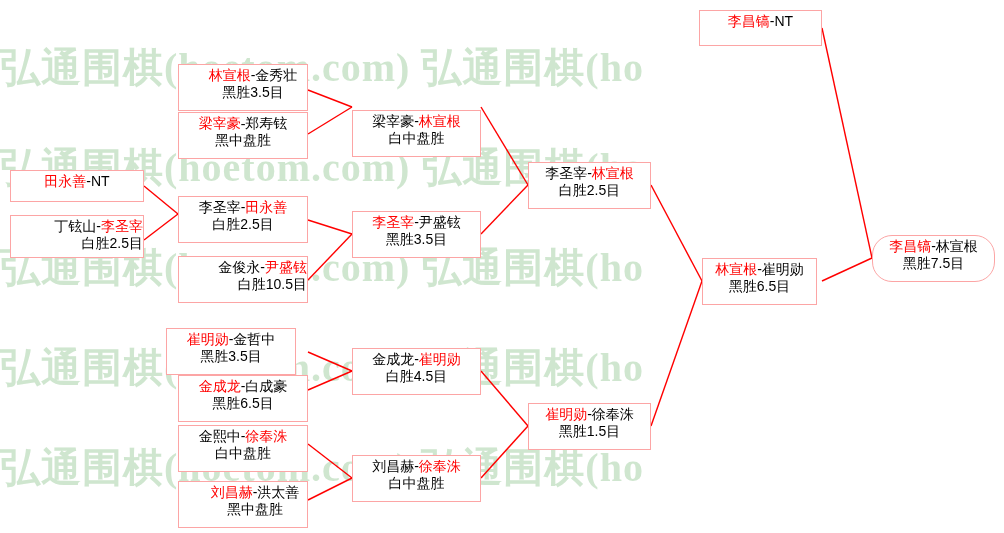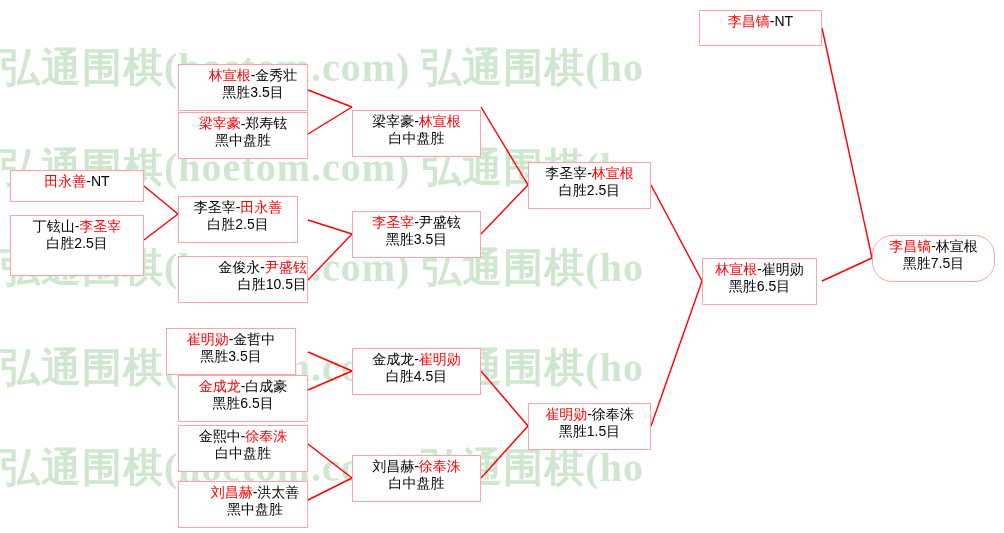--- a/index.html
+++ b/index.html
@@ -105,36 +105,36 @@
 
       <path d="M822,28 L872,258"></path>
       <path d="M822,281 L872,258"></path>
     </g>
   </svg>
 
   <div class="node" style="left:10px; top:170px; width:134px; height:32px;">
     <span class="ln"><span class="red">田永善</span><span class="blk">-NT</span></span>
   </div>
 
-  <div class="node" style="left:10px; top:215px; width:134px; height:61px;">
+  <div class="node" style="left:10px; top:215px; width:134px; height:43px;text-align:right;">
     <span class="ln"><span class="blk">丁铉山-</span><span class="red">李圣宰</span></span>
     <span class="ln">白胜2.5目</span>
   </div>
 
   <div class="node" style="left:178px; top:64px; width:130px; height:47px;padding-left:20px;">
     <span class="ln"><span class="red">林宣根</span><span class="blk">-金秀壮</span></span>
     <span class="ln">黑胜3.5目</span>
   </div>
 
   <div class="node" style="left:178px; top:112px; width:130px; height:47px;font-family:Liberation Serif, serif;">
     <span class="ln"><span class="red">梁宰豪</span><span class="blk">-郑寿铉</span></span>
     <span class="ln">黑中盘胜</span>
   </div>
 
-  <div class="node" style="left:178px; top:196px; width:120px; height:47px;">
+  <div class="node" style="left:178px; top:196px; width:130px; height:47px;">
     <span class="ln"><span class="blk">李圣宰-</span><span class="red">田永善</span></span>
     <span class="ln">白胜2.5目</span>
   </div>
 
   <div class="node" style="left:178px; top:256px; width:130px; height:47px;text-align:right;">
     <span class="ln"><span class="blk">金俊永-</span><span class="red">尹盛铉</span></span>
     <span class="ln">白胜10.5目</span>
   </div>
 
   <div class="node" style="left:166px; top:328px; width:130px; height:47px;">

